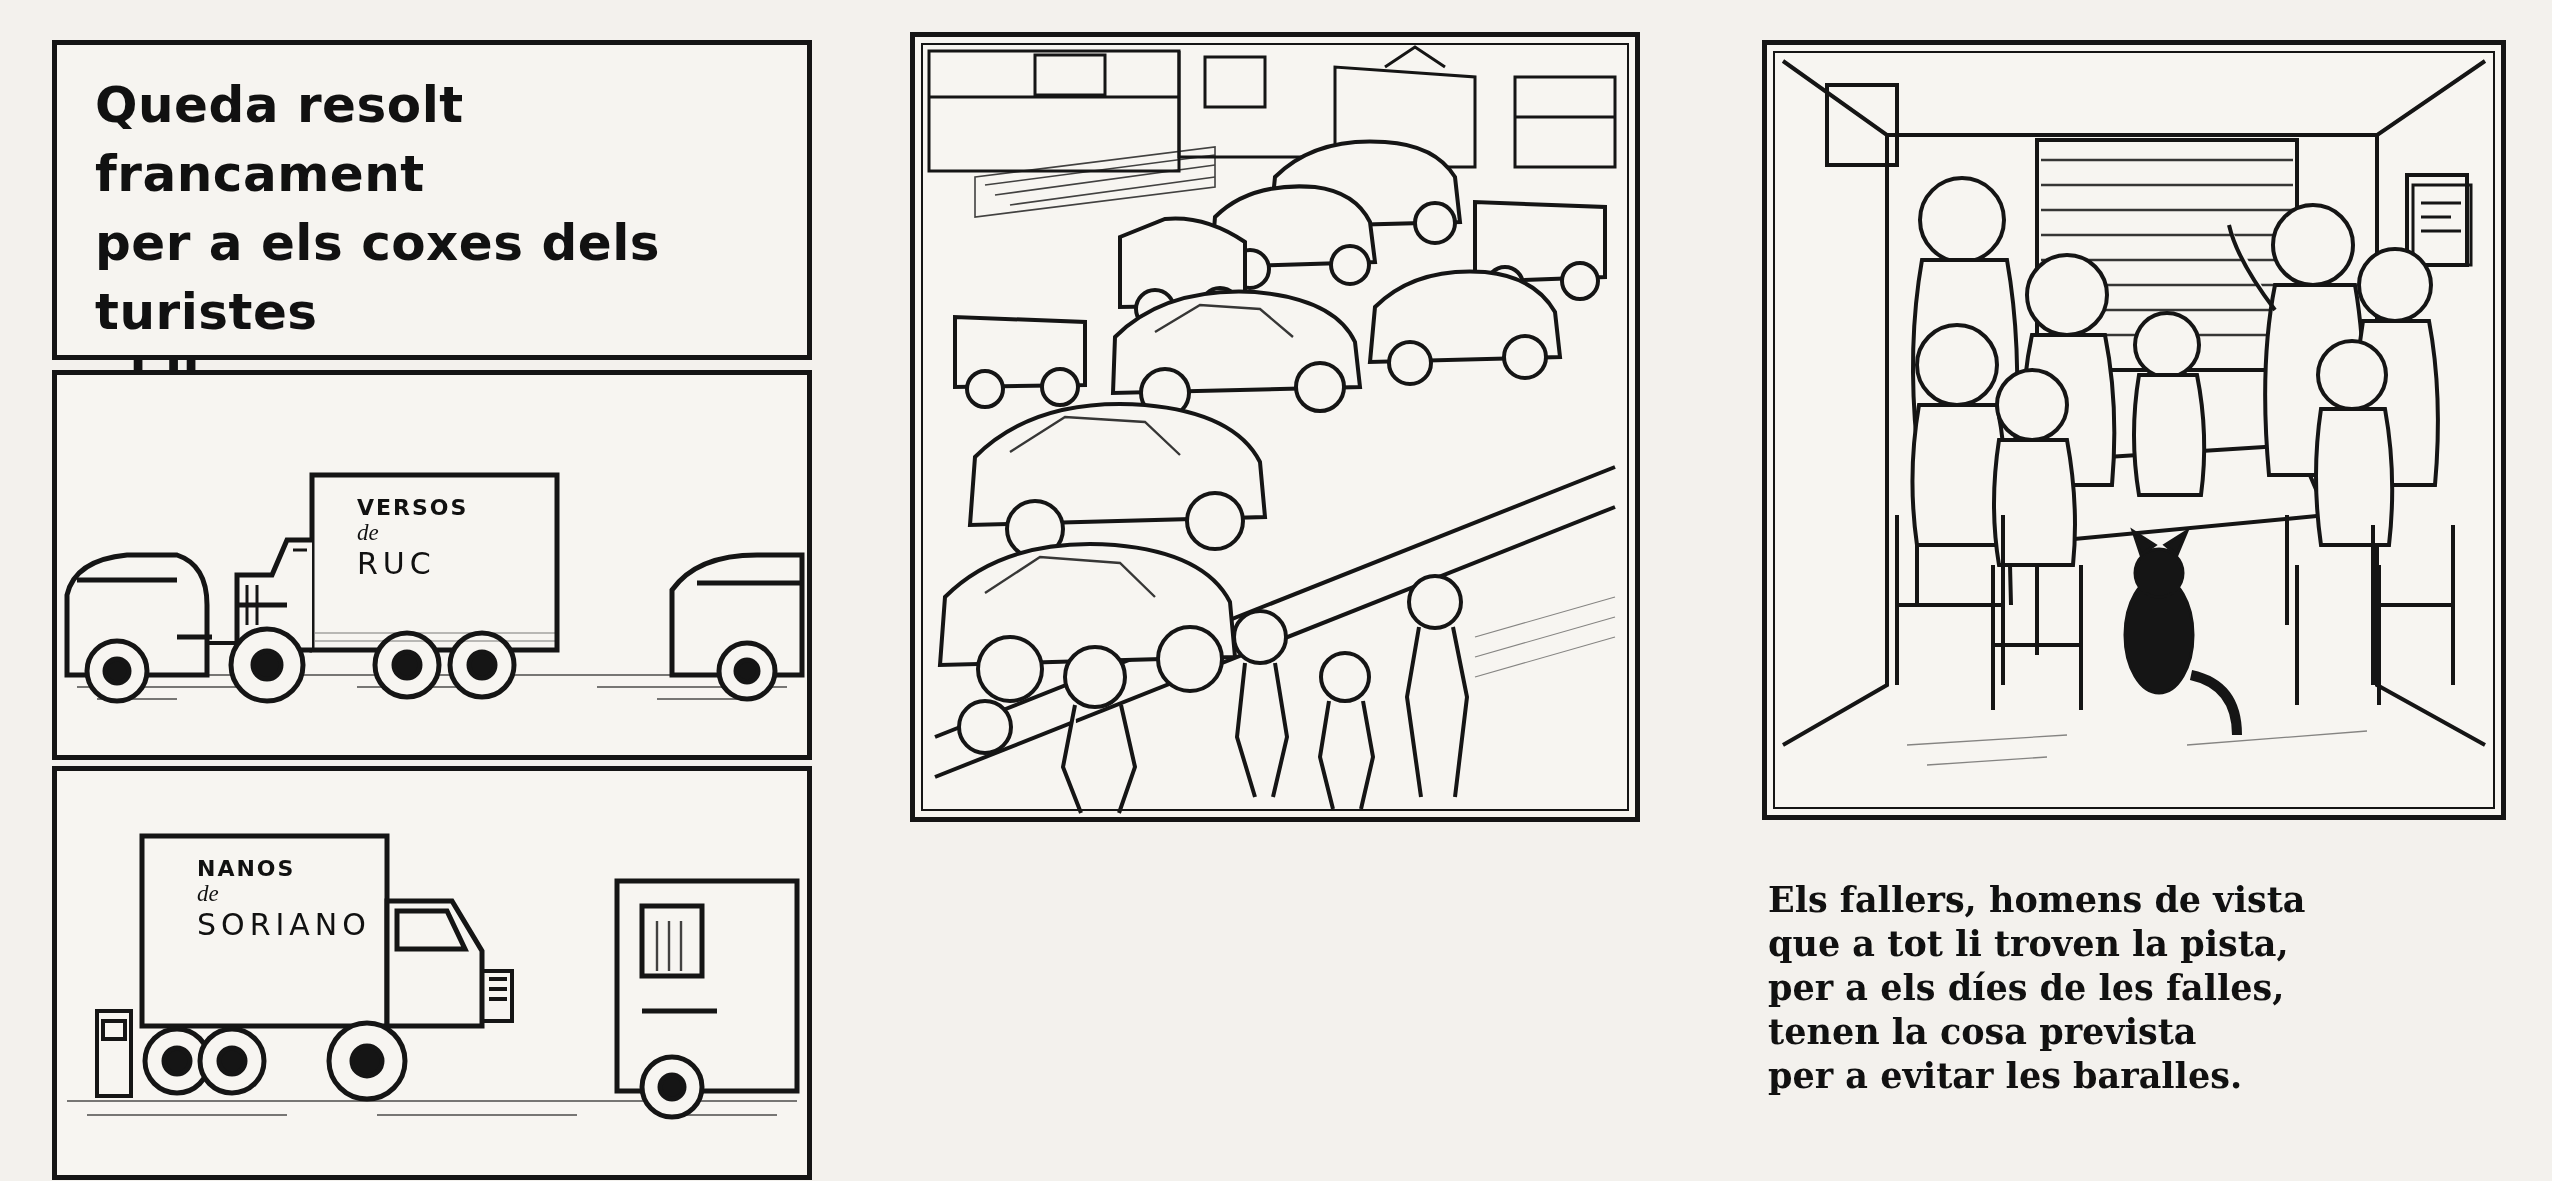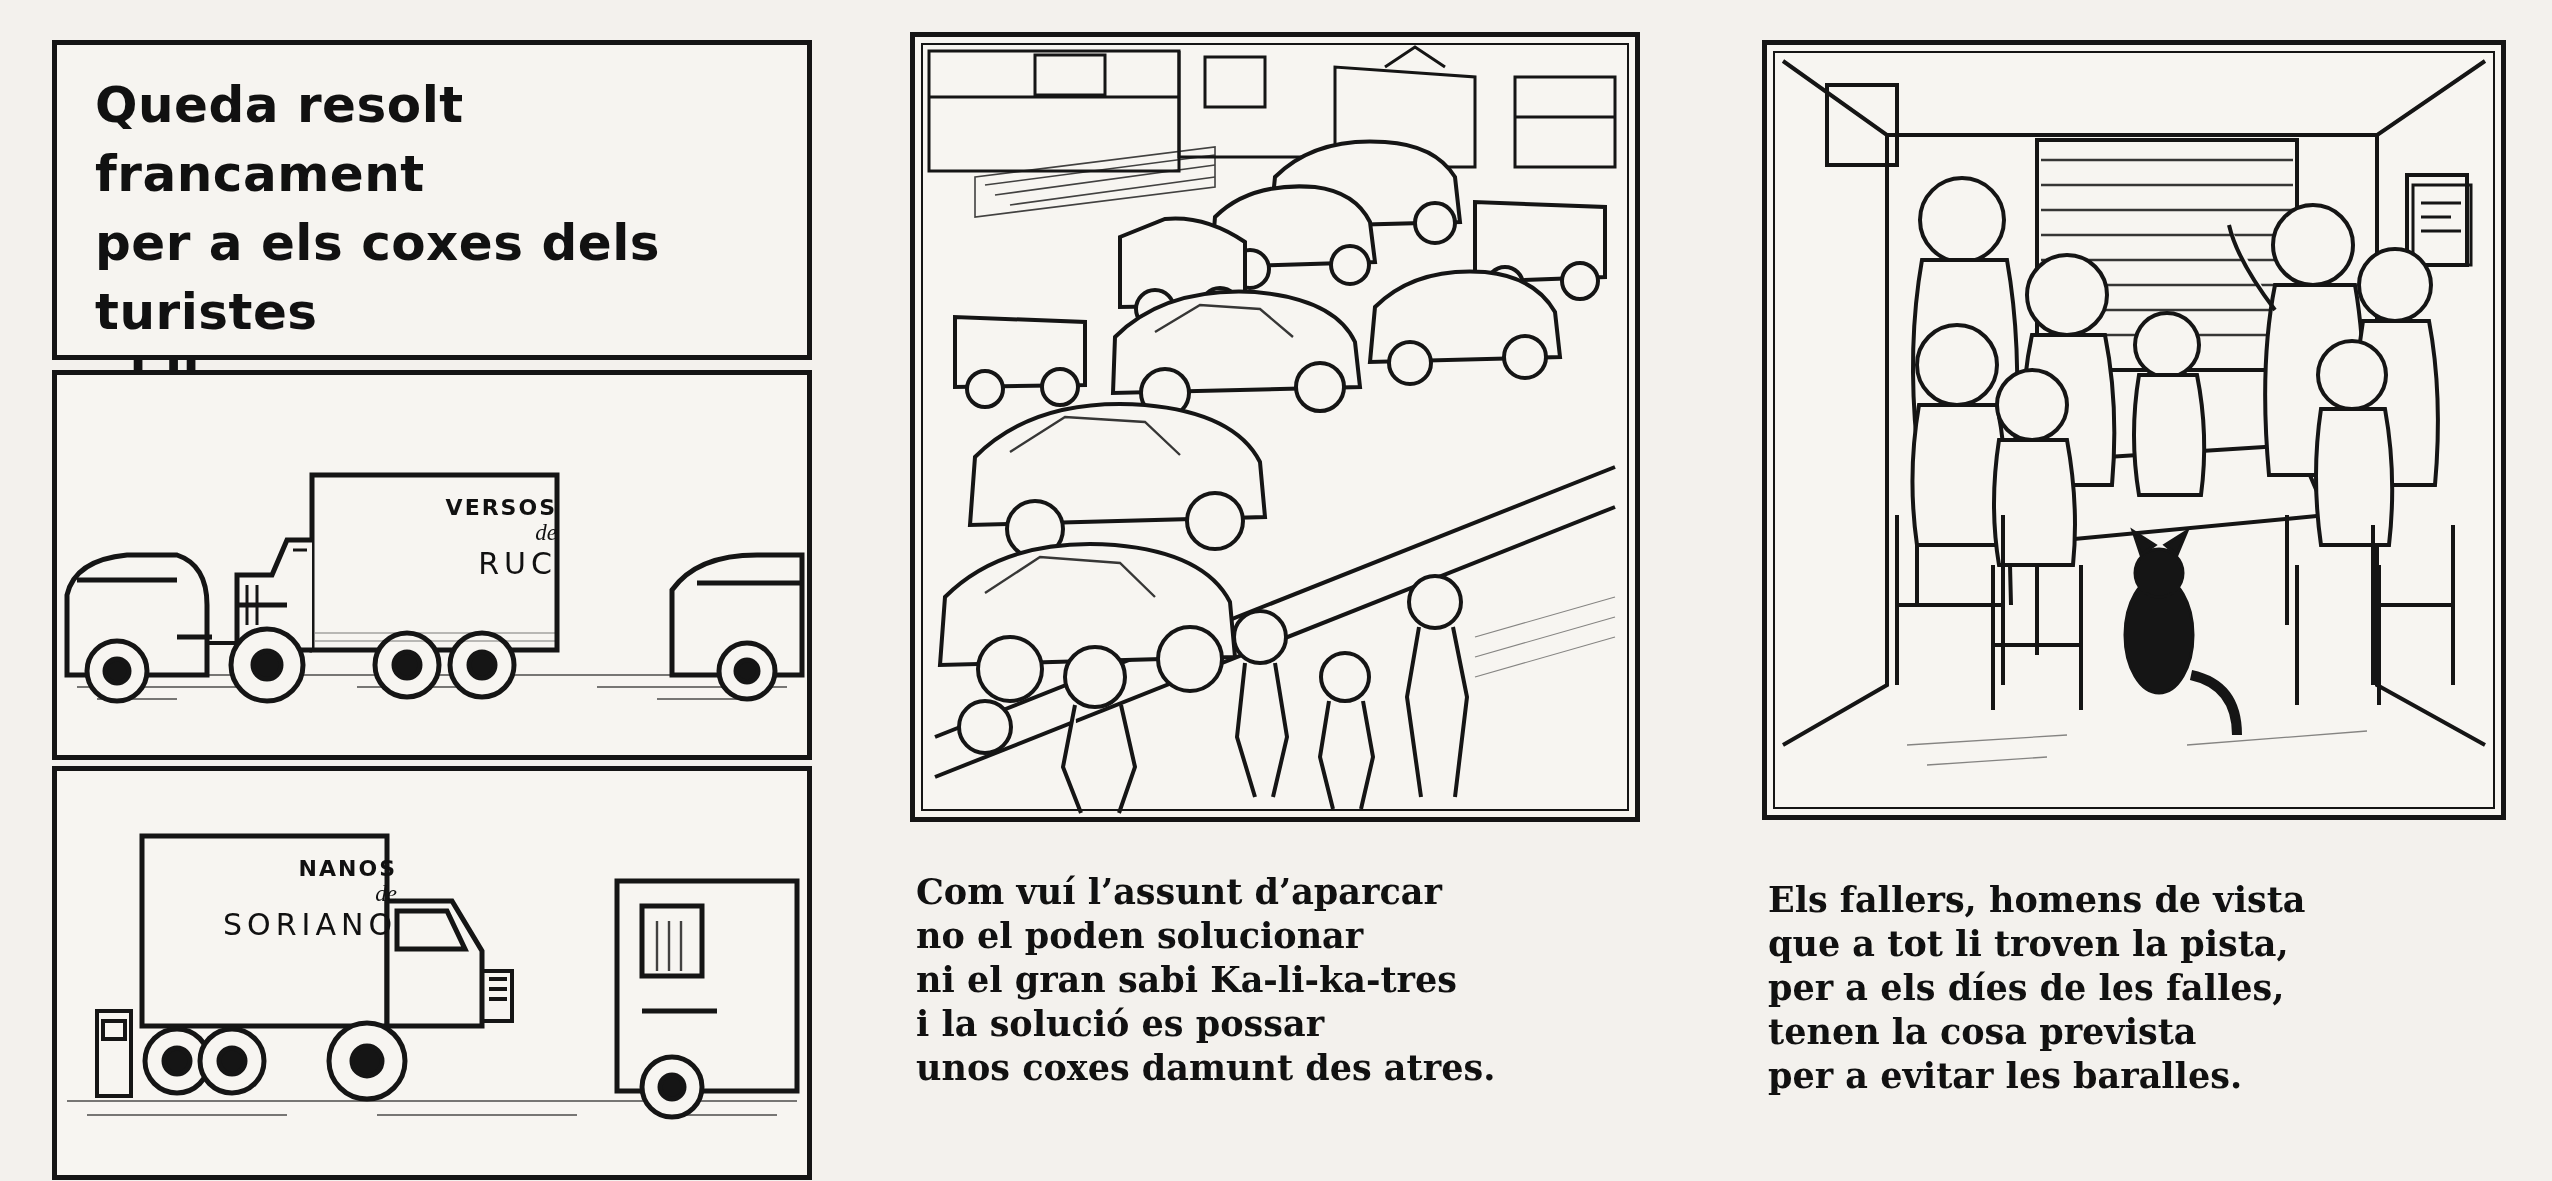--- a/index.html
+++ b/index.html
@@ -137,21 +137,21 @@
     font-weight: 700;
     font-size: 35px;
     line-height: 1.26;
     white-space: pre-line;
     color: #111;
   }
 
   
   .sign-label {
     position: absolute;
-    text-align: right;
+    text-align: left;
     font-family: "DejaVu Sans", sans-serif;
     color: #111;
     line-height: 1.15;
   }
   .sign-line-1 { font-size: 22px; letter-spacing: 2px; font-weight: 600; }
   .sign-line-2 { font-size: 23px; font-style: italic; font-family: Liberation Serif, serif; }
   .sign-line-3 { font-size: 30px; letter-spacing: 5px; font-weight: 400; }
 
   svg { display: block; }
 </style>
@@ -361,25 +361,20 @@
           <circle cx="70" cy="690" r="26"></circle>
         </g>
 
         <g stroke="#151515" stroke-width="1.2" opacity="0.5">
           <line x1="560" y1="600" x2="700" y2="560"></line>
           <line x1="560" y1="620" x2="700" y2="580"></line>
           <line x1="560" y1="640" x2="700" y2="600"></line>
         </g>
       </svg>
     </div>
-    <div id="middle-verse">Com vuí l’assunt d’aparcar
-no el poden solucionar
-ni el gran sabi Ka-li-ka-tres
-i la solució es possar
-unos coxes damunt des atres.</div>
   </div>
 
   <div id="right-column">
     <div class="panel" id="illustration-panel-4">
       <div class="panel-inner"></div>
       <svg width="734" height="770" viewBox="0 0 734 770">
         <rect x="0" y="0" width="734" height="770" fill="#f7f5f1"></rect>
 
         <g fill="none" stroke="#151515" stroke-width="4">
           <path d="M16 16 L120 90 L120 640 L16 700"></path>

